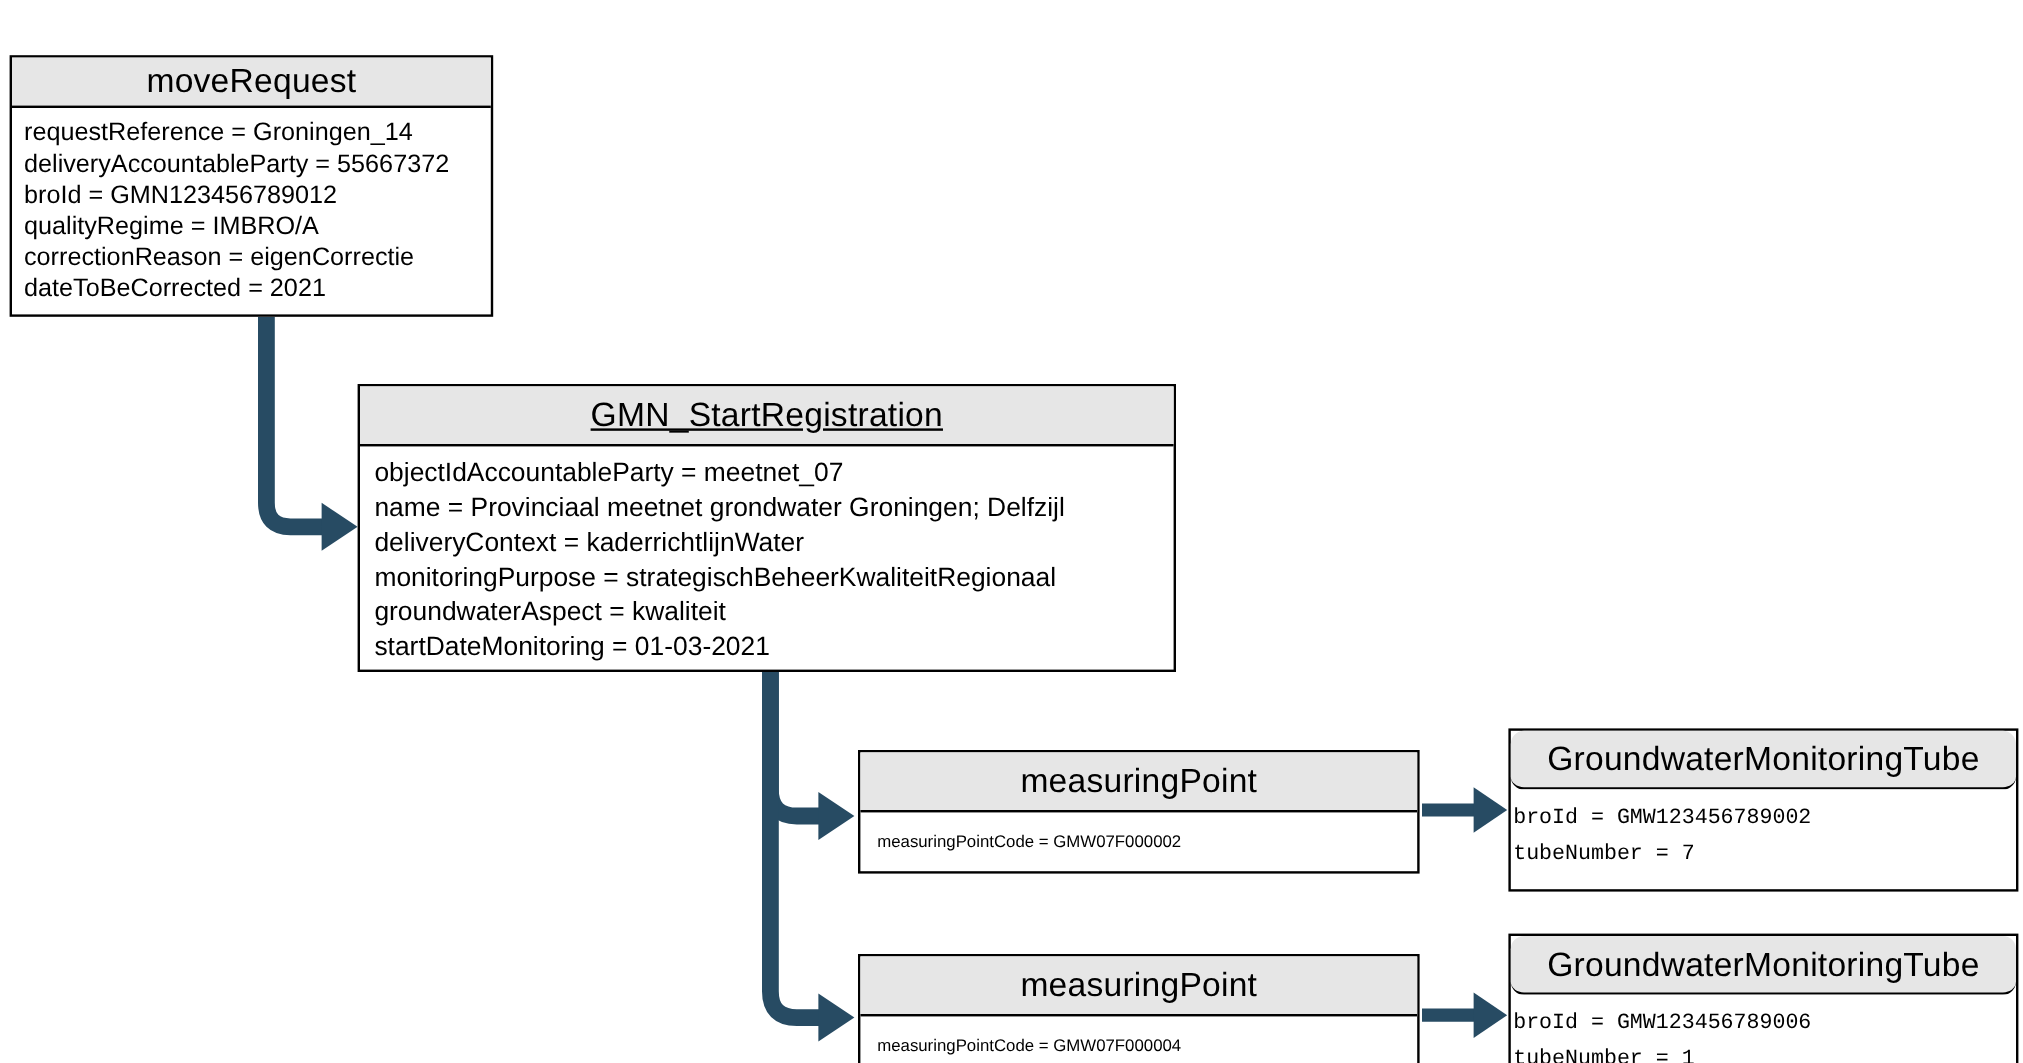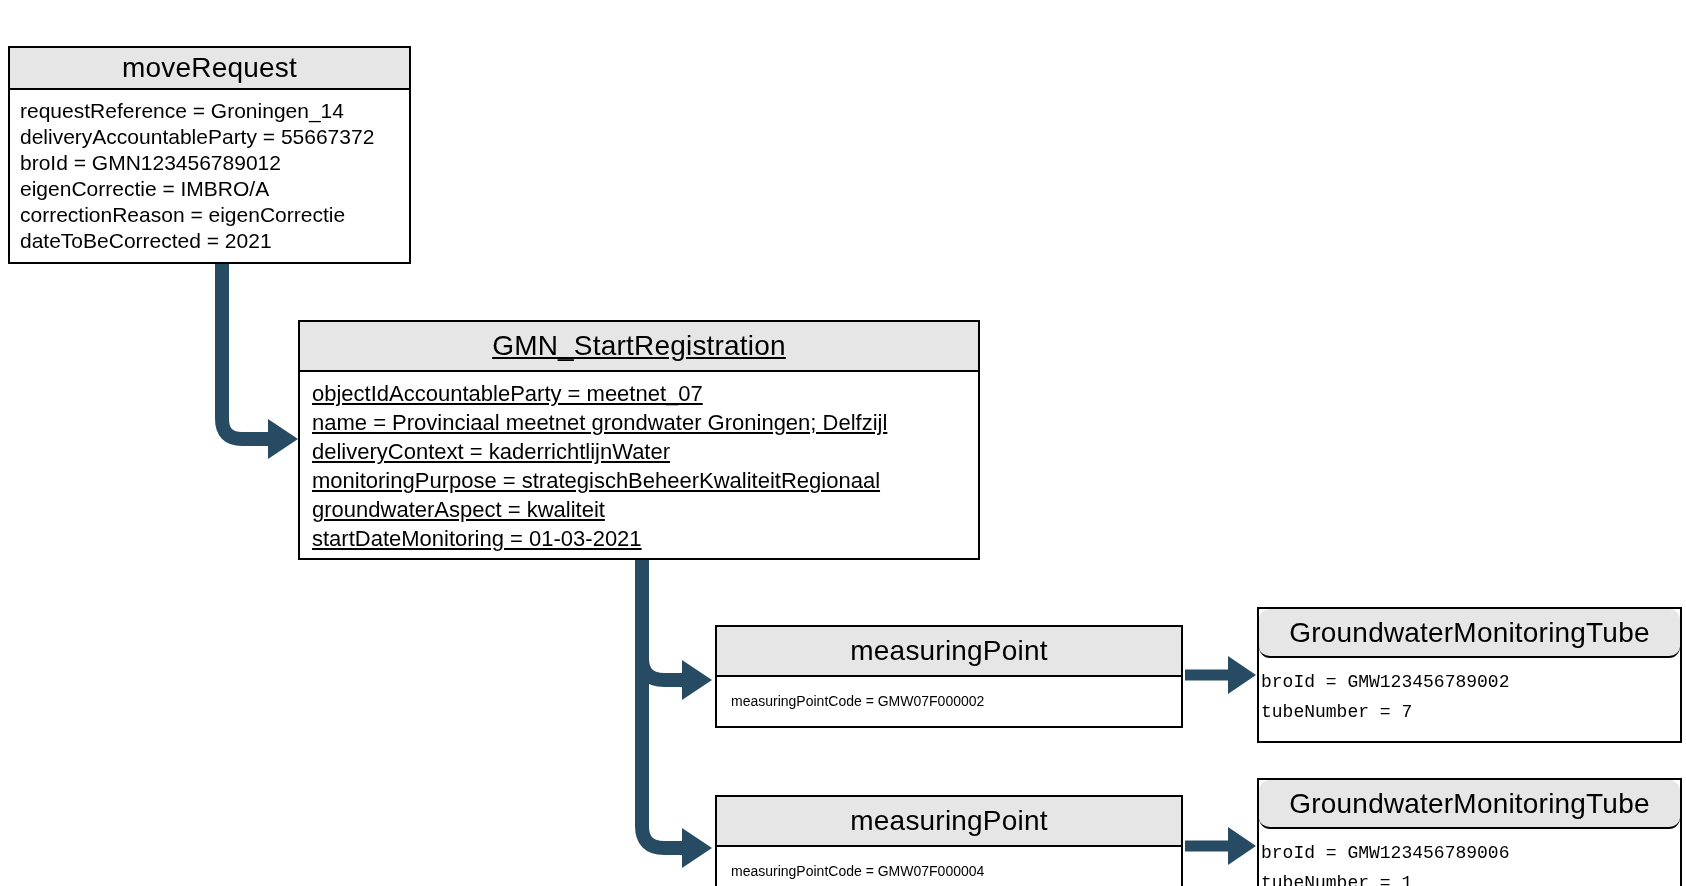--- a/index.html
+++ b/index.html
@@ -45,21 +45,21 @@
   
   #node-move-request { left: 8px; top: 6px; width: 403px; height: 218px; }
   #node-move-request .node-header { height: 42px; }
   #node-move-request .node-body { padding: 8px 10px; font-size: 21px; }
   #node-move-request .attr { line-height: 26px; }
 
   
   #node-gmn-start-registration { left: 298px; top: 280px; width: 682px; height: 240px; }
   #node-gmn-start-registration .node-header { height: 50px; text-decoration: underline; }
   #node-gmn-start-registration .node-body { padding: 7px 12px; font-size: 22px; }
-  #node-gmn-start-registration .attr { line-height: 29px; text-decoration: underline; }
+  #node-gmn-start-registration .attr { line-height: 29px; }
 
   
   #node-measuring-point-1 { left: 715px; top: 585px; width: 468px; height: 103px; }
   #node-measuring-point-2 { left: 715px; top: 755px; width: 468px; height: 103px; }
   .mp .node-header { height: 50px; }
   .mp .node-body {
     height: 47px;
     display: flex;
     align-items: center;
     padding: 0 14px;
@@ -104,21 +104,21 @@
     <path d="M1185,806 L1230,806" fill="none" stroke-width="11" stroke="#274b63"></path>
     <polygon points="1228,787 1256,806 1228,825" fill="#274b63"></polygon>
   </svg>
 
   <div class="node" id="node-move-request">
     <div class="node-header">moveRequest</div>
     <div class="node-body">
       <span class="attr">requestReference = Groningen_14</span>
       <span class="attr">deliveryAccountableParty = 55667372</span>
       <span class="attr">broId = GMN123456789012</span>
-      <span class="attr">eigenCorrectie = IMBRO/A</span>
+      <span class="attr">qualityRegime = IMBRO/A</span>
       <span class="attr">correctionReason = eigenCorrectie</span>
       <span class="attr">dateToBeCorrected = 2021</span>
     </div>
   </div>
 
   <div class="node" id="node-gmn-start-registration">
     <div class="node-header">GMN_StartRegistration</div>
     <div class="node-body">
       <span class="attr">objectIdAccountableParty = meetnet_07</span>
       <span class="attr">name = Provinciaal meetnet grondwater Groningen; Delfzijl</span>

